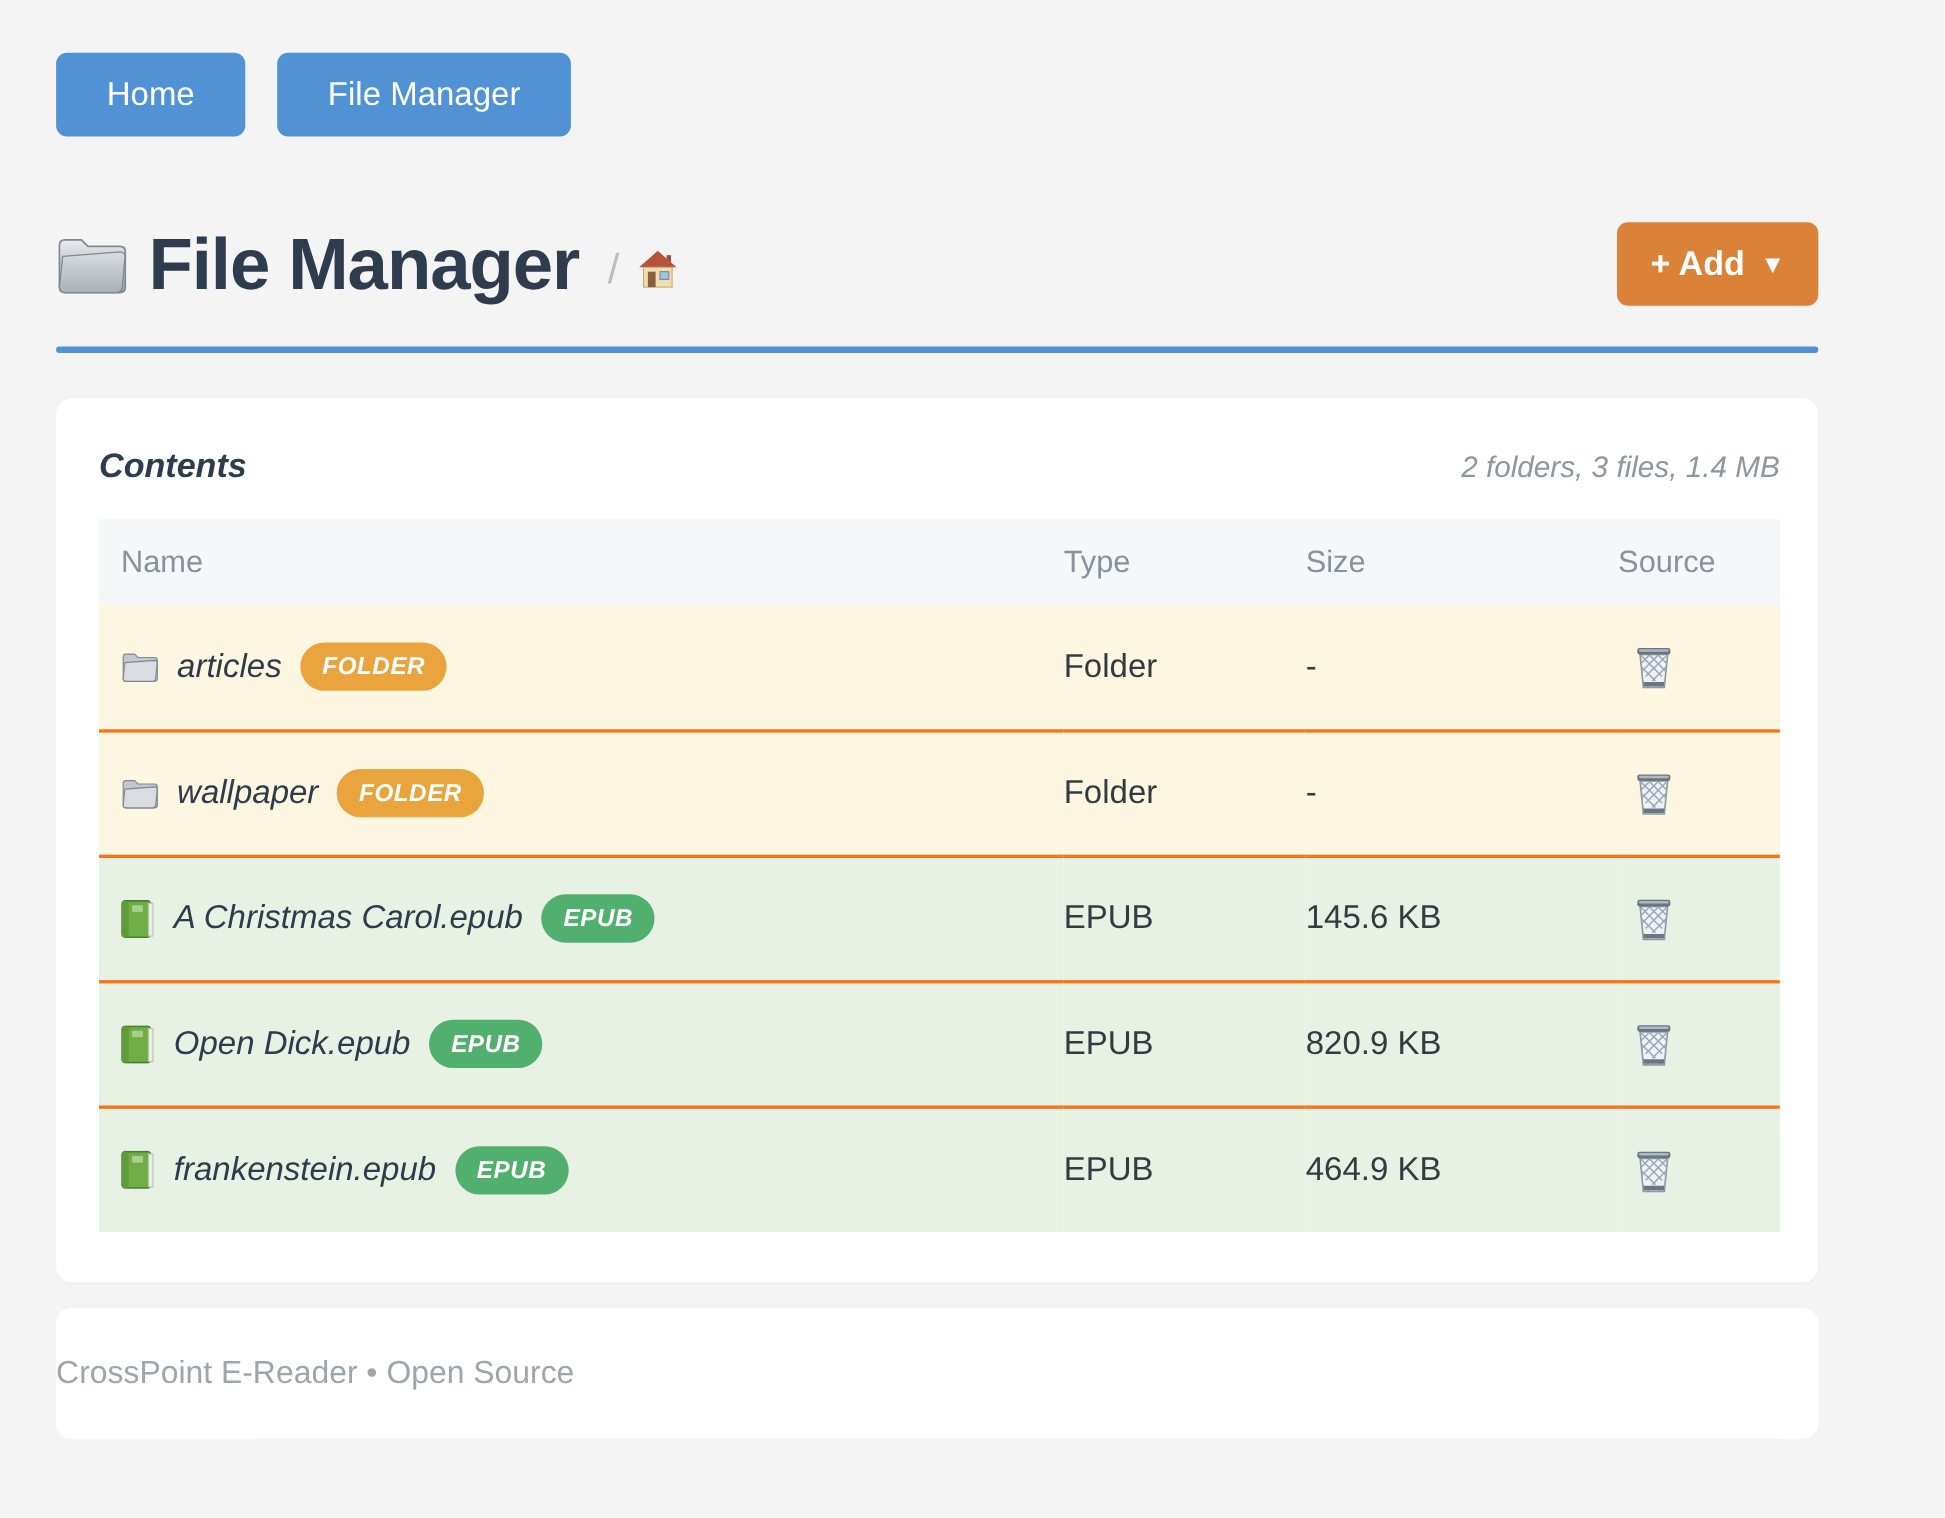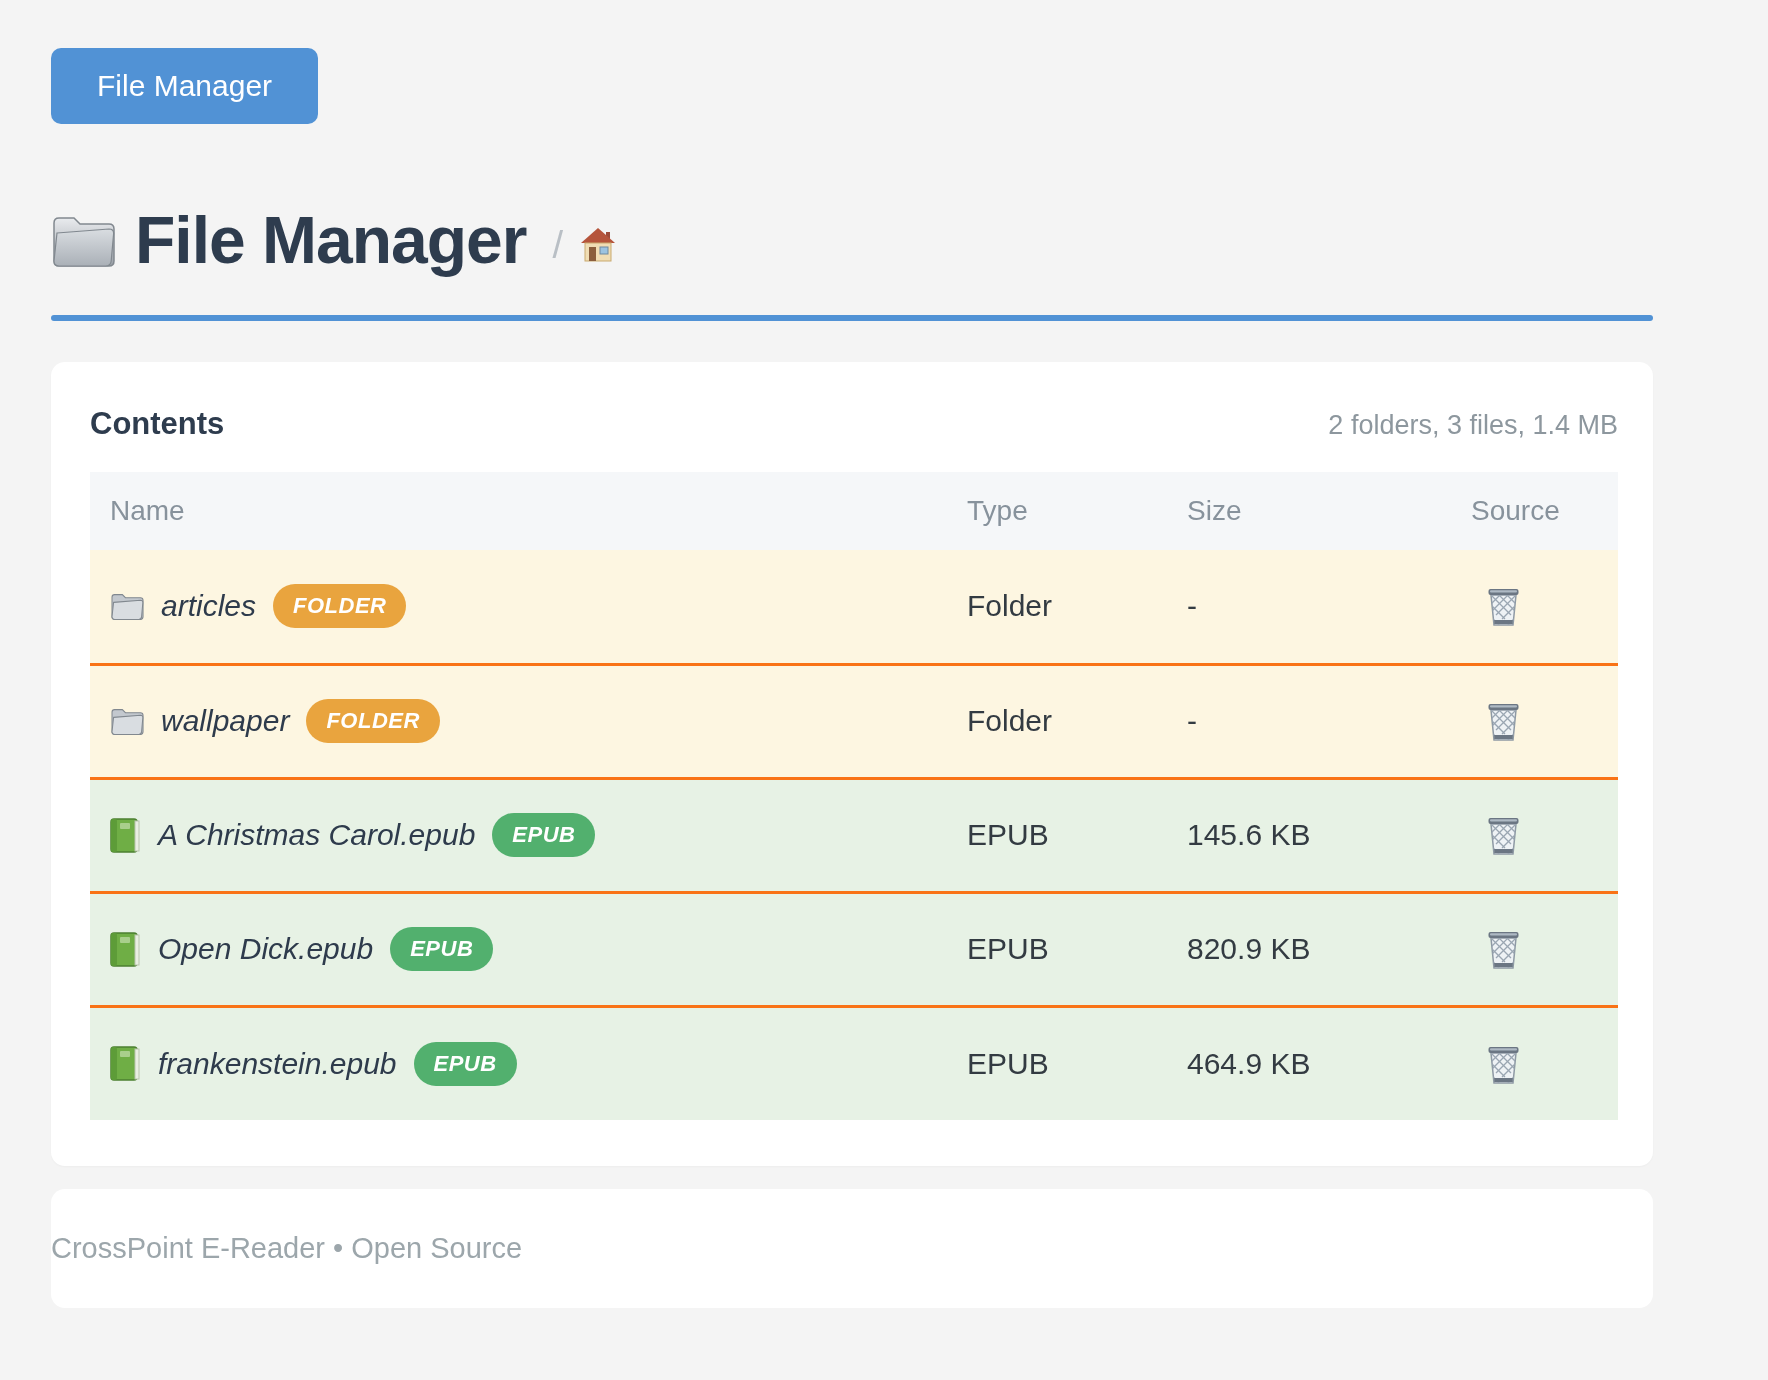--- a/index.html
+++ b/index.html
@@ -36,21 +36,21 @@
   .add-btn .caret { font-size:23px; }
 
   .rule { height:6px; background: var(--accent-blue, #5192d5); border:none; border-radius:3px; margin-top:37px; }
 
   
   .card {
     background:#fff; border-radius:14px; margin-top:41px;
     padding:44px 35px 46px 39px;
     box-shadow:0 1px 2px rgba(0,0,0,0.03);
   }
-  .card-head { display:flex; align-items:baseline; justify-content:space-between; }
+  .card-head { display:flex; align-items:baseline; justify-content:space-between;font-style:italic; }
   .card-title { font-size:31px; font-weight:bold; color: var(--title-color, #2e3c4e); }
   .summary { font-size:27px; color:#8d979e; }
 
   table { width:100%; border-collapse:collapse; table-layout:fixed; margin-top:30px; }
   thead th {
     background: var(--thead-bg, #f5f7f9);
     color:#87929c; font-size:28px; font-weight:normal; text-align:left;
     height:78px; vertical-align:middle;
   }
   th.c-name { padding-left:20px; }
@@ -78,20 +78,21 @@
   .footer-text { font-size:29px; color:#9ca6ab; }
 
   svg { display:block; }
 </style>
 </head>
 <body>
 
 <div class="page">
 
   <div class="topnav">
+    <button class="nav-btn">Home</button>
     <button class="nav-btn">File Manager</button>
   </div>
 
   <div class="header-row">
     <div class="title-wrap">
       <span>
         <svg width="64" height="58" viewBox="0 0 64 58">
           <defs>
             <linearGradient id="gfold" x1="0" y1="0" x2="0" y2="1">
               <stop offset="0" stop-color="#e9ebee"></stop>
@@ -111,20 +112,24 @@
       <span class="crumb-home">
         <svg width="38" height="38" viewBox="0 0 38 38">
           <rect x="27" y="6" width="4" height="8" fill="#9c4a38"></rect>
           <path d="M19 2 L36 17 H2 Z" fill="#b5543b"></path>
           <rect x="6" y="17" width="26" height="18" fill="#f0ddb4" stroke="#c9a96f" stroke-width="1"></rect>
           <rect x="10" y="21" width="7" height="14" fill="#8b5e3c"></rect>
           <rect x="21" y="21" width="8" height="7" fill="#9cc3e0" stroke="#6e8aa0" stroke-width="1"></rect>
         </svg>
       </span>
     </div>
+    <button class="add-btn">
+      <span>+ Add</span>
+      <span class="caret">▼</span>
+    </button>
   </div>
 
   <hr class="rule">
 
   <section class="card">
     <div class="card-head">
       <h2 class="card-title">Contents</h2>
       <span class="summary">2 folders, 3 files, 1.4 MB</span>
     </div>
     <table>

